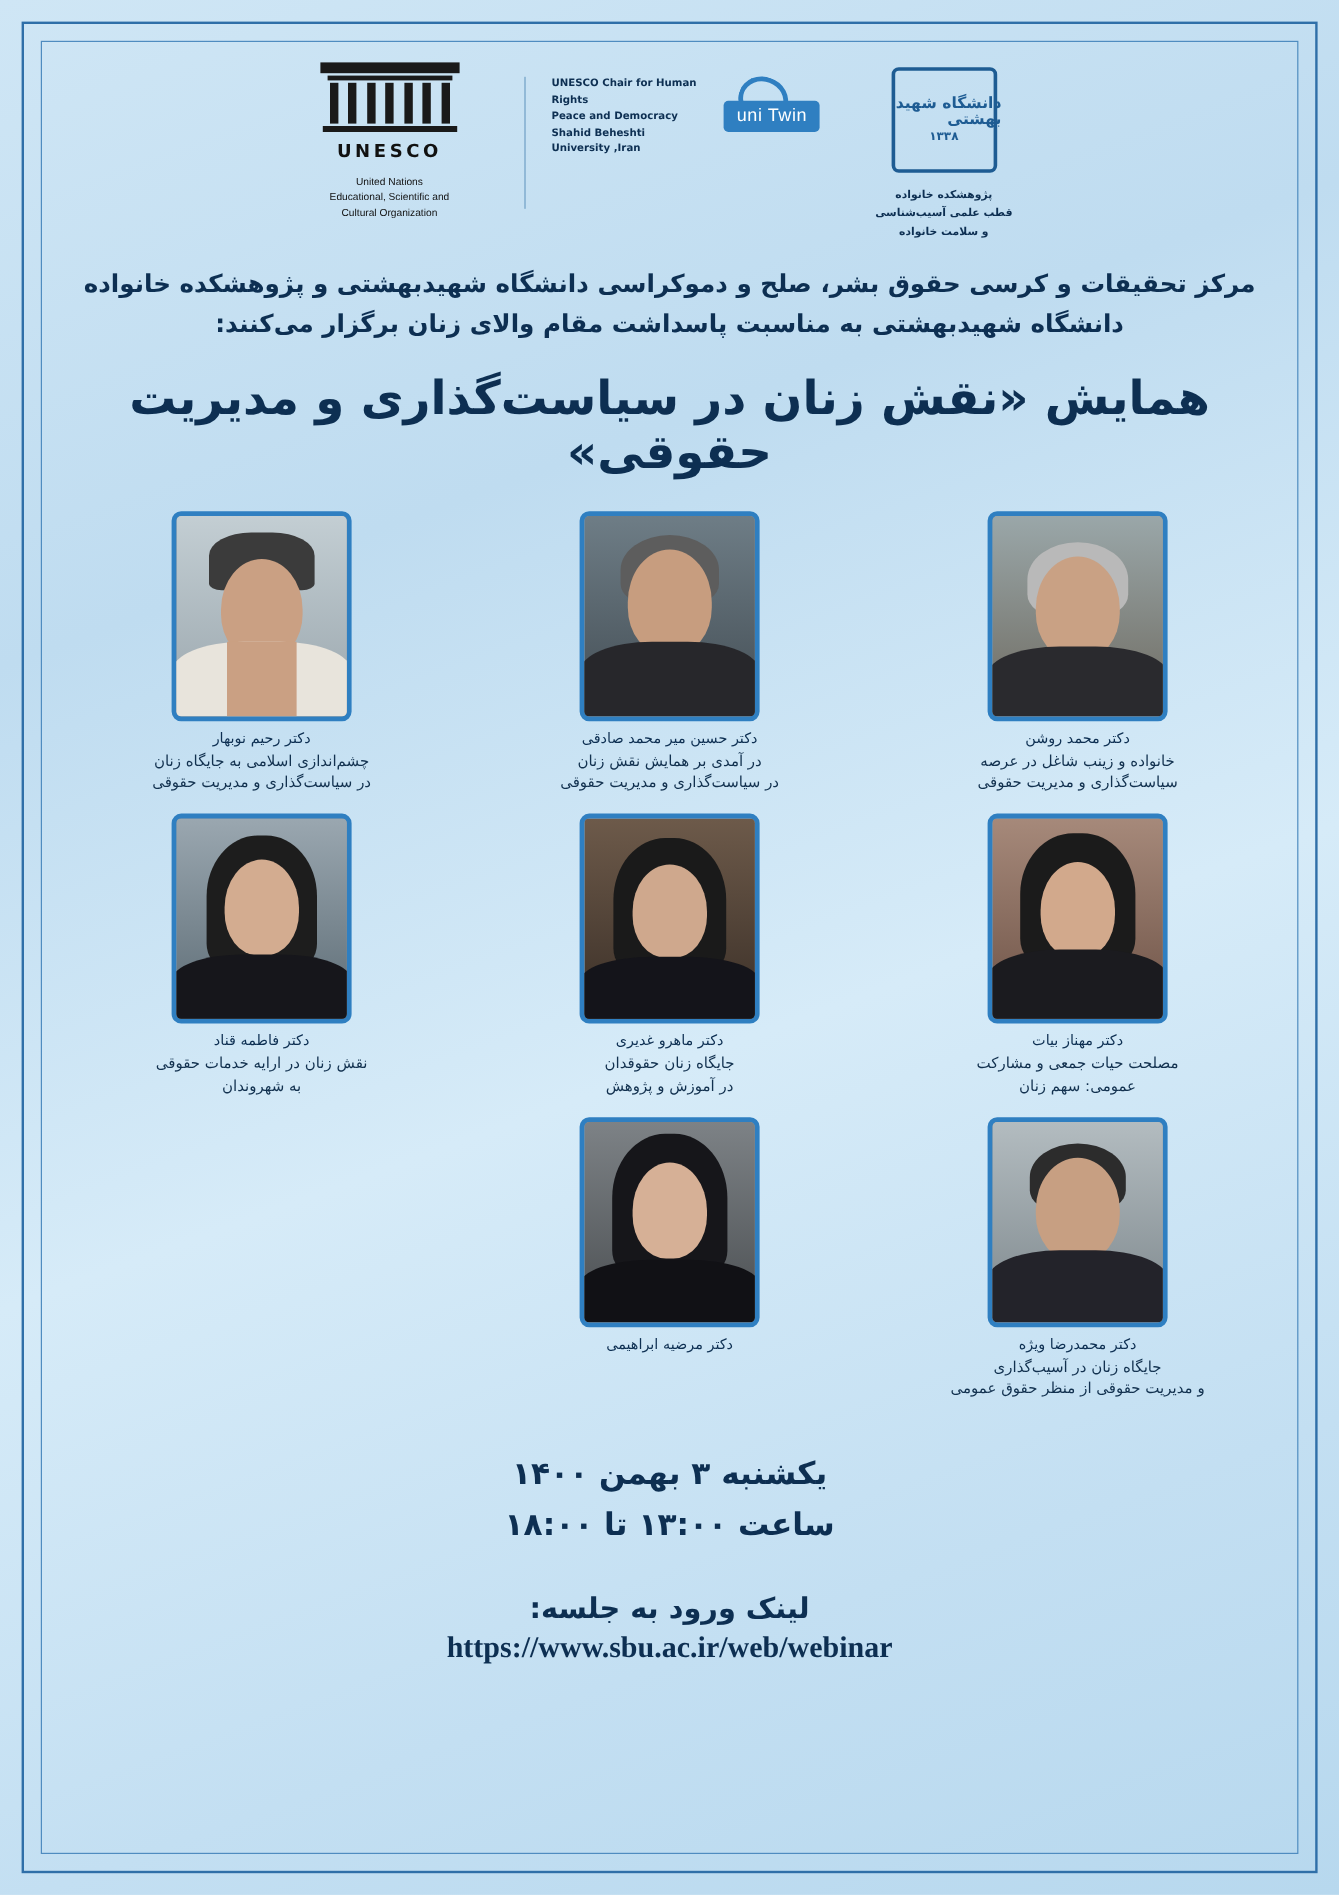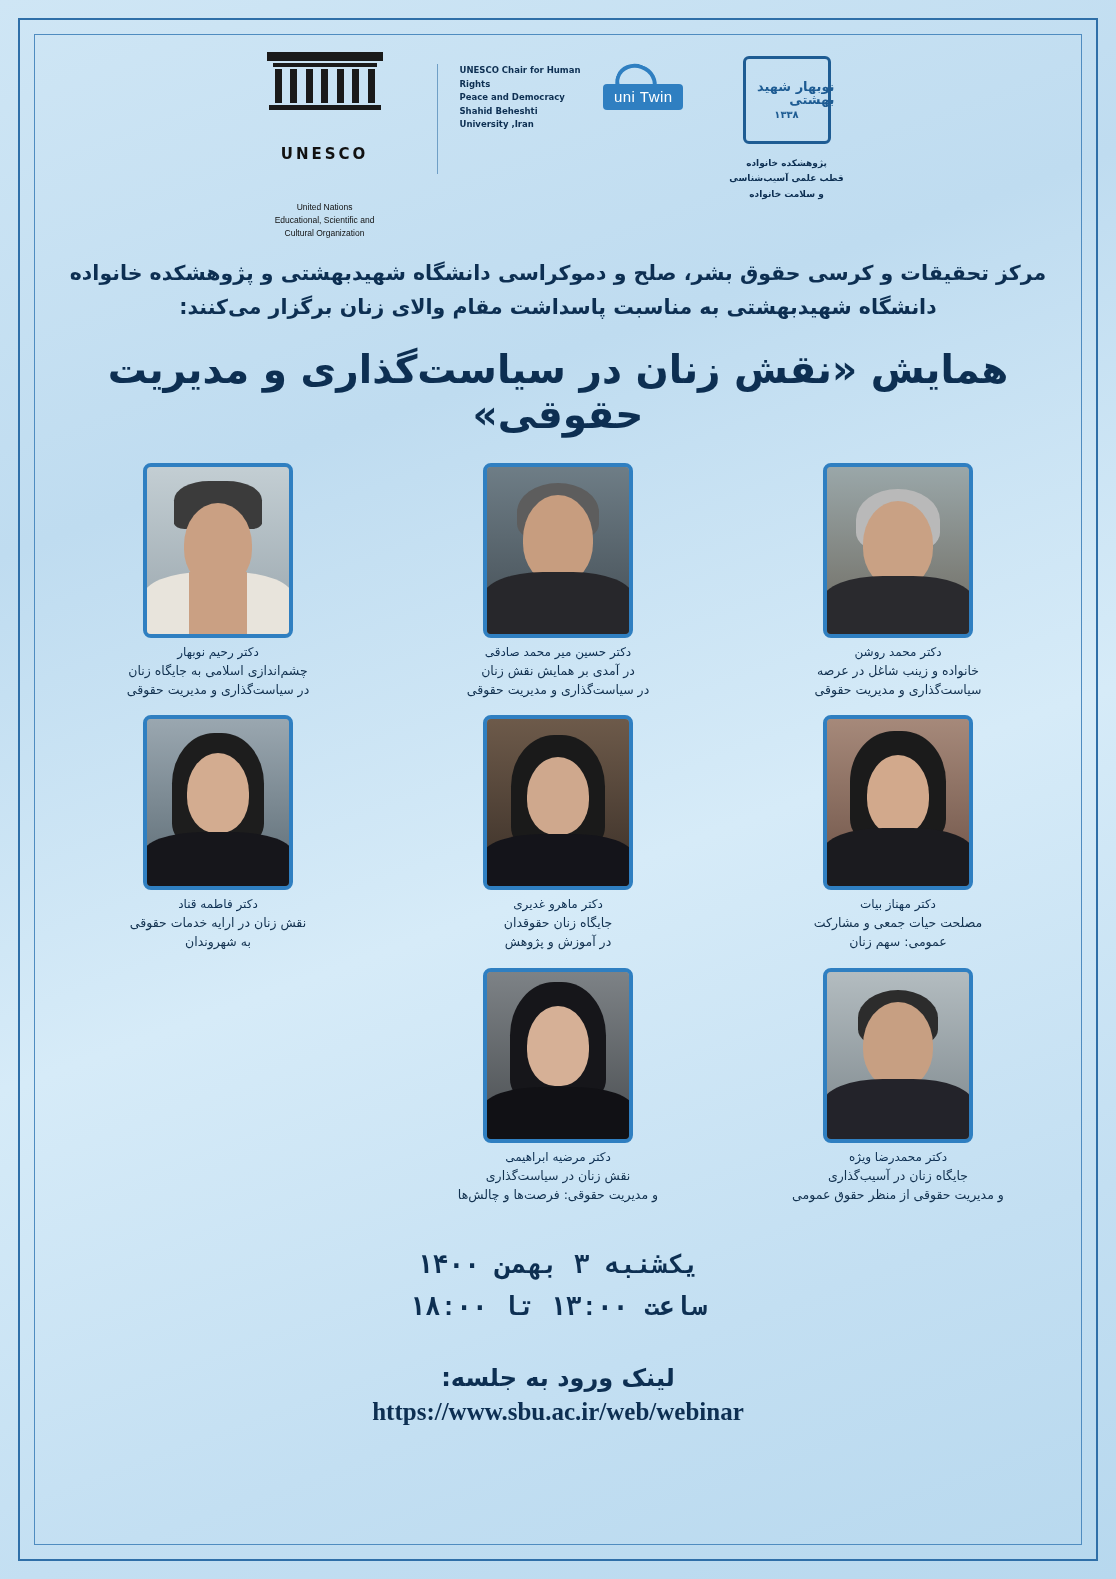--- a/index.html
+++ b/index.html
@@ -43,21 +43,20 @@
     justify-content: center;
     align-items: flex-start;
     gap: 22px;
     padding-top: 8px;
   }
   .unesco-block {
     display: flex;
     flex-direction: column;
     align-items: center;
     width: 180px;
-    gap: 28px;
   }
   .unesco-temple {
     width: 116px; height: 62px;
     position: relative;
   }
   .unesco-temple .roof {
     position: absolute; left: 0; top: 0; width: 116px; height: 9px;
     background: #1a1a1a;
   }
   .unesco-temple .roof2 {
@@ -193,21 +192,21 @@
     display: flex;
     align-items: flex-start;
     justify-content: space-between;
   }
   .footer-text {
     flex: 1;
     text-align: center;
     padding-top: 16px;
   }
   .date-line {
-    font-size: 26px; font-weight: bold; color: #0d2f52; line-height: 1.6; font-family: Liberation Mono, monospace;
+    font-size: 26px; font-weight: bold; color: #0d2f52; line-height: 1.6;
   }
   .link-label {
     margin-top: 34px;
     font-size: 24px; font-weight: bold; color: #0d2f52;
   }
   .link-url {
     margin-top: 6px;
     font-size: 25px; font-weight: bold; color: #0d2f52;
     font-family: "Liberation Serif", serif;
     direction: ltr;
@@ -225,21 +224,21 @@
   <div class="frame-inner"></div>
 
   <div class="content">
 
     <div class="logo-row">
 
       <div class="sbu-block">
         <div class="sbu-logo">
           <div class="sq"></div>
           <div class="txt" style="flex-direction:column;line-height:1;">
-            <span style="font-size:13px;">نوبهار شهید بهشتی</span>
+            <span style="font-size:13px;">دانشگاه شهید بهشتی</span>
             <span style="font-size:10px;margin-top:4px;">۱۳۳۸</span>
           </div>
         </div>
         <div class="sbu-sub">
           <span>پژوهشکده خانواده</span><br>
           <span>قطب علمی آسیب‌شناسی</span><br>
           <span>و سلامت خانواده</span>
         </div>
       </div>
 
@@ -391,24 +390,20 @@
       </div>
 
       <div class="card">
         <div class="photo">
           <div class="bg" style="background:linear-gradient(180deg,#7d8286,#4a4e51);"></div>
           <div class="hair" style="top:10px;width:96px;height:116px;background:#16161a;border-radius:46% 46% 16% 16%;"></div>
           <div class="head" style="top:34px;width:62px;height:80px;background:#d6b096;"></div>
           <div class="body" style="width:150px;height:52px;background:#111115;"></div>
         </div>
         <div class="name">دکتر مرضیه ابراهیمی</div>
-        <div class="topic">
-          <div>نقش زنان در سیاست‌گذاری</div>
-          <div>و مدیریت حقوقی: فرصت‌ها و چالش‌ها</div>
-        </div>
       </div>
 
 
     </div>
 
     <div class="footer">
 
 
       <div class="footer-text">
         <div class="date-line">یکشنبه ۳ بهمن ۱۴۰۰</div>

